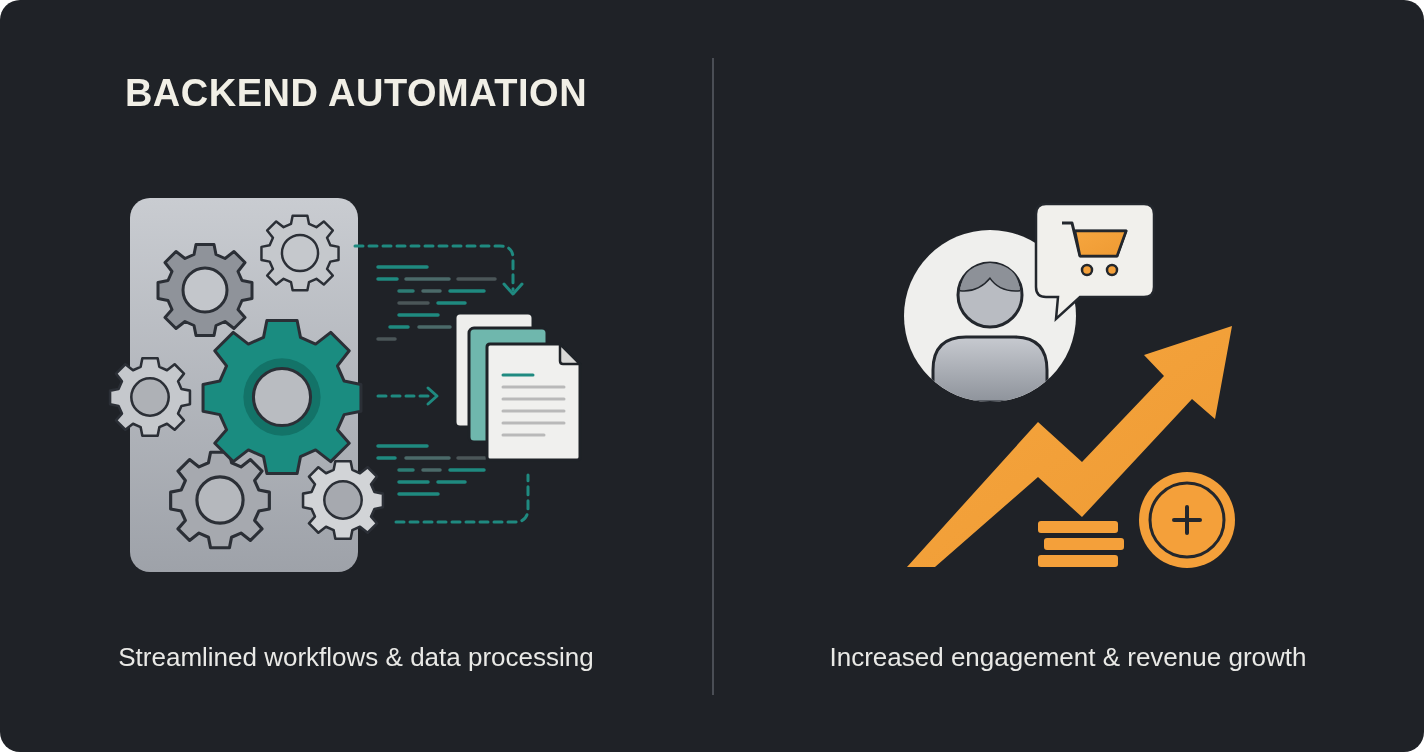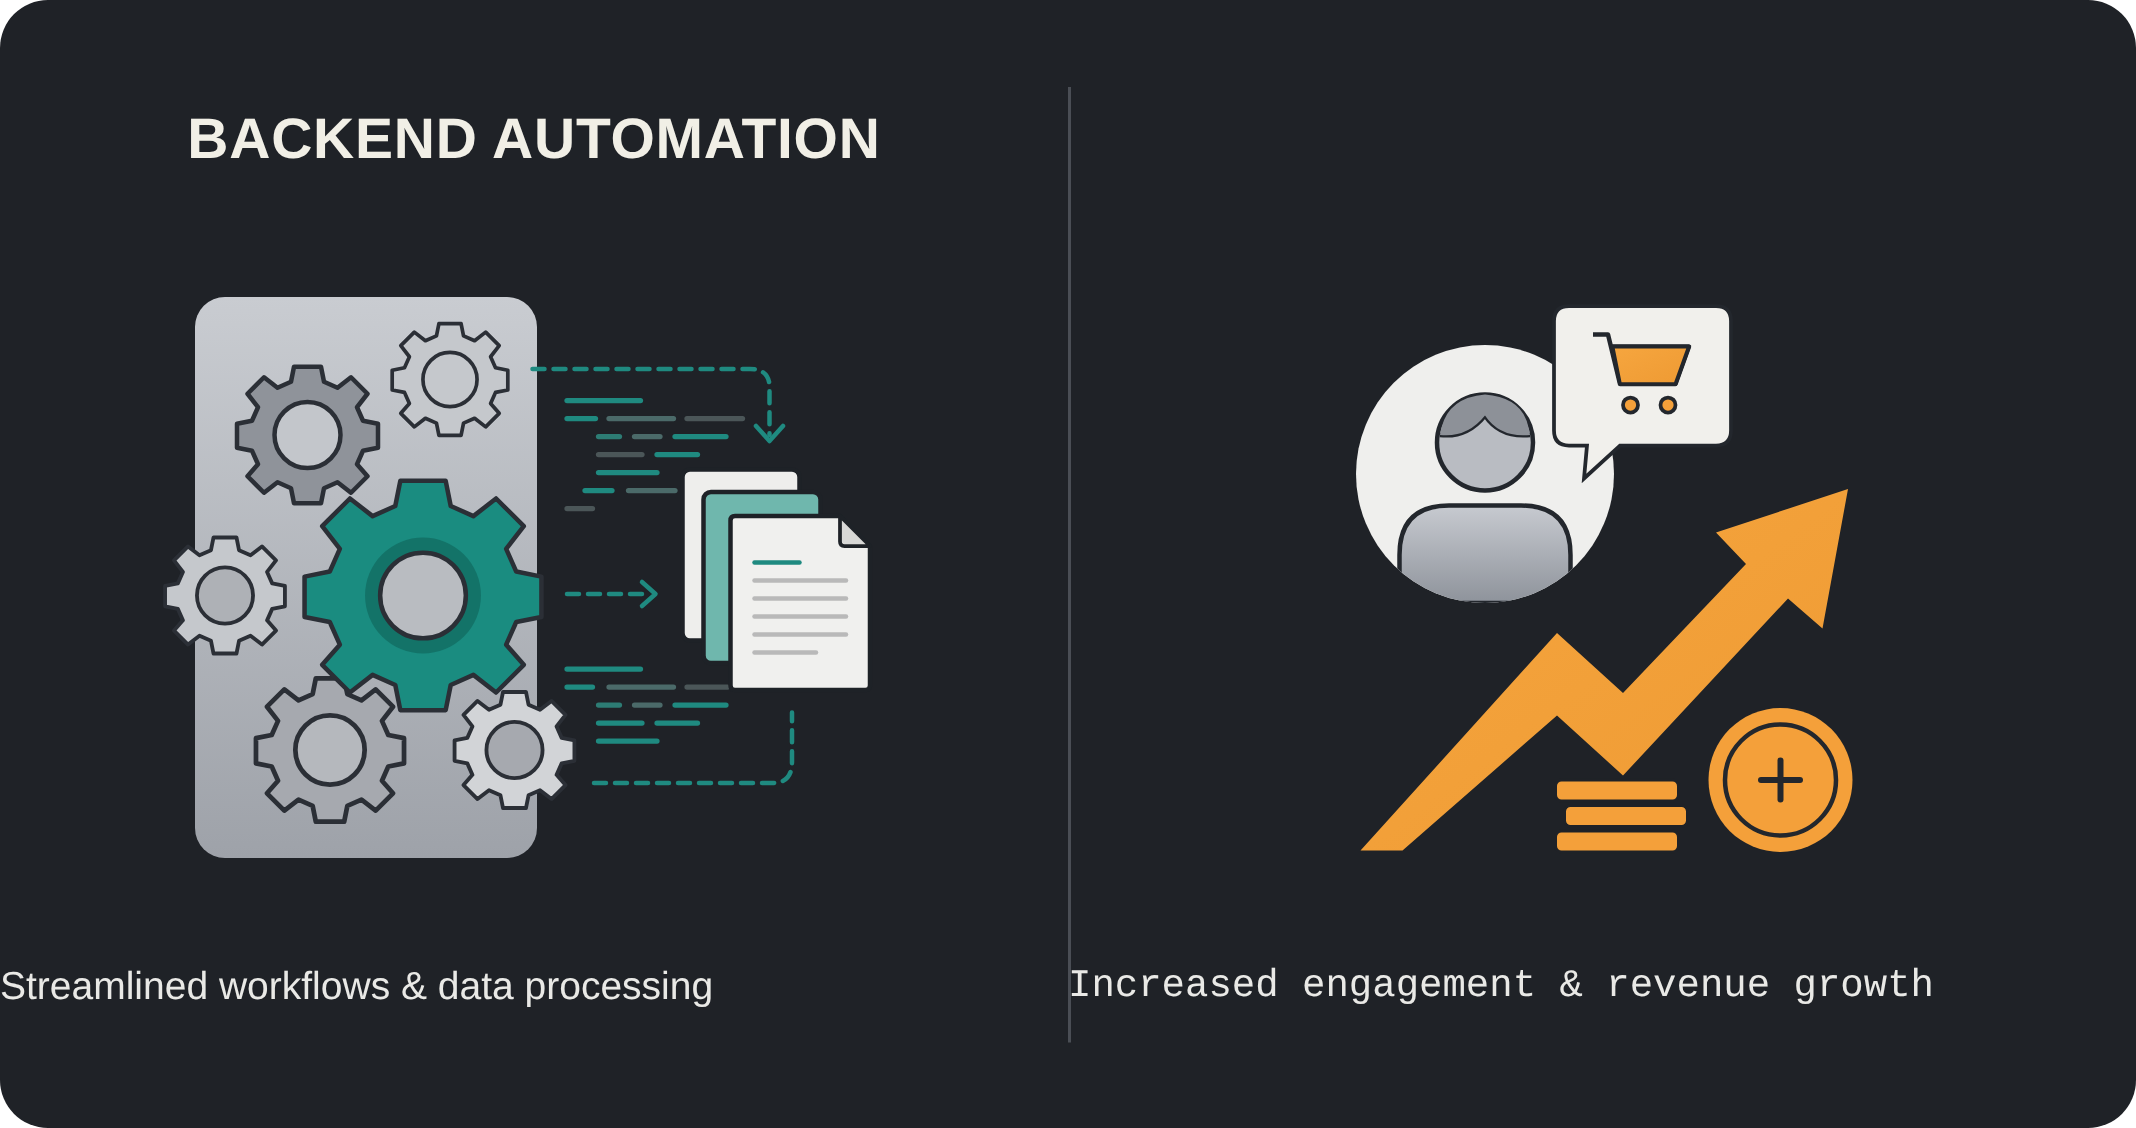--- a/index.html
+++ b/index.html
@@ -1,24 +1,24 @@
 <!DOCTYPE html>
 <html><head>
 <meta charset="utf-8">
 <style>
   html,body{margin:0;padding:0;background:#ffffff;}
   body{width:1424px;height:752px;overflow:hidden;font-family:"Liberation Sans",sans-serif;}
-  .card{position:absolute;left:0;top:0;width:1424px;height:752px;background:#1f2227;border-radius:32px;overflow:hidden;}
+  .card{position:absolute;left:0;top:0;width:1424px;height:752px;background:#1f2227;border-radius:20px;overflow:hidden;}
   .divider{position:absolute;left:712px;top:58px;width:2px;height:637px;background:#4a4e55;}
   .title{position:absolute;top:72px;width:712px;text-align:center;color:#f1efe6;font-weight:700;font-size:38px;letter-spacing:0.5px;}
   .title.left{left:0;}
   .title.right{left:712px;}
-  .caption{position:absolute;top:642px;width:712px;text-align:left;color:#e9e9e6;font-size:26px;}
+  .caption{position:absolute;top:642px;width:712px;text-align:center;color:#e9e9e6;font-size:26px;}
   .caption.left{left:0;}
-  .caption.right{left:712px;font-family:Liberation Mono, monospace;}
+  .caption.right{left:712px;}
   svg{position:absolute;}
 </style>
 </head>
 <body>
 
 <div class="card">
 
   <div class="title left">BACKEND AUTOMATION</div>
 
   <div class="divider"></div>

